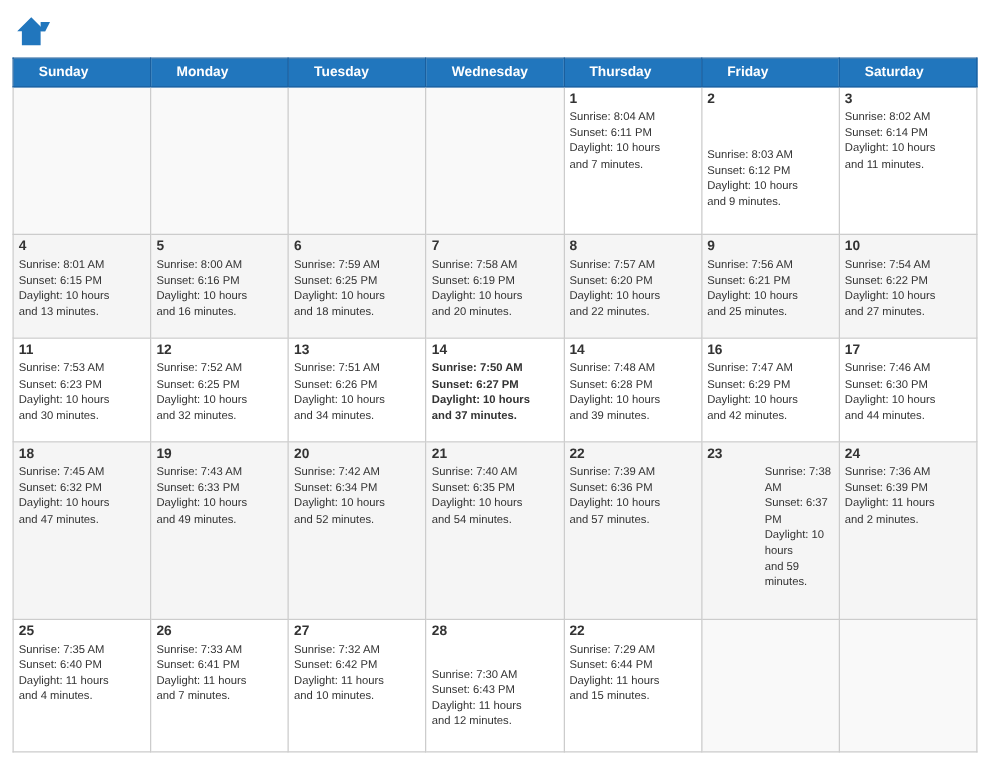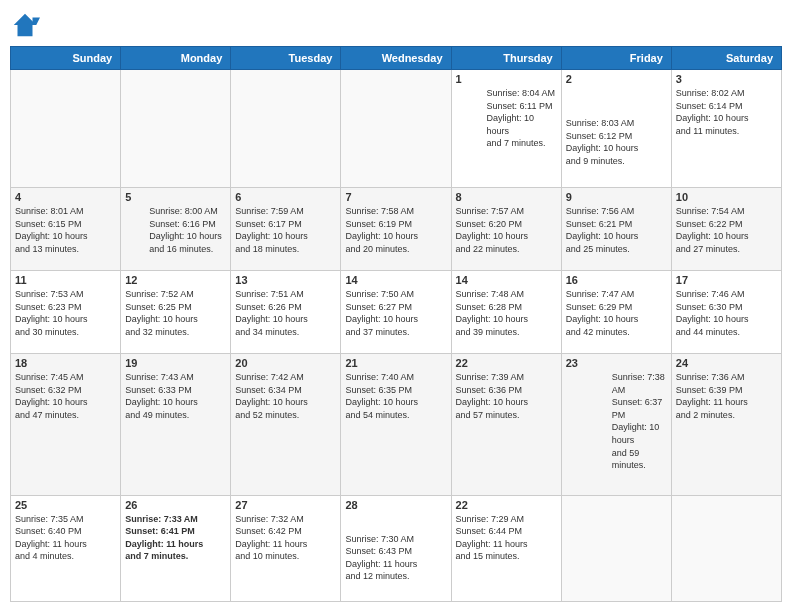--- a/index.html
+++ b/index.html
@@ -58,23 +58,23 @@
       border: 1px solid #ccc;
       border-collapse: collapse;
       width: 100%;
       table-layout: fixed;
     }
     .calendar th {
       background-color: #2176bd;
       color: white;
       font-size: 11px;
       font-weight: bold;
-      padding: 5px 8px;
+      padding: 5px 20px;
       border: 1px solid #1a5f9e;
-      text-align: right;
+      text-align: left;
     }
     .calendar td {
       border: 1px solid #ccc;
       vertical-align: top;
       padding: 3px 4px;
       font-size: 9.5px;
       color: #333;
       background: #fff;
     }
     .calendar td.empty {
@@ -133,21 +133,21 @@
         </tr>
     </thead>
     <tbody id="calendar-body">
     <tr>
           <td class="empty"></td>
           <td class="empty"></td>
           <td class="empty"></td>
           <td class="empty"></td>
           <td>
             <span class="day-number">1</span>
-            <div class="day-info" style="white-space: pre-line; margin-left: 31px;">Sunrise: 8:04 AM
+            <div class="day-info" style="white-space: pre-line;">Sunrise: 8:04 AM
 Sunset: 6:11 PM
 Daylight: 10 hours
 and 7 minutes.</div>
           </td>
           <td>
             <span class="day-number">2</span>
             <div class="day-info" style="white-space: pre-line; margin-top: 32px;">Sunrise: 8:03 AM
 Sunset: 6:12 PM
 Daylight: 10 hours
 and 9 minutes.</div>
@@ -163,29 +163,29 @@
         <tr>
           <td>
             <span class="day-number">4</span>
             <div class="day-info" style="white-space: pre-line;">Sunrise: 8:01 AM
 Sunset: 6:15 PM
 Daylight: 10 hours
 and 13 minutes.</div>
           </td>
           <td>
             <span class="day-number">5</span>
-            <div class="day-info" style="white-space: pre-line; margin-left: 24px;">Sunrise: 8:00 AM
+            <div class="day-info" style="white-space: pre-line;">Sunrise: 8:00 AM
 Sunset: 6:16 PM
 Daylight: 10 hours
 and 16 minutes.</div>
           </td>
           <td>
             <span class="day-number">6</span>
             <div class="day-info" style="white-space: pre-line;">Sunrise: 7:59 AM
-Sunset: 6:17 PM
+Sunset: 6:25 PM
 Daylight: 10 hours
 and 18 minutes.</div>
           </td>
           <td>
             <span class="day-number">7</span>
             <div class="day-info" style="white-space: pre-line;">Sunrise: 7:58 AM
 Sunset: 6:19 PM
 Daylight: 10 hours
 and 20 minutes.</div>
           </td>
@@ -228,21 +228,21 @@
           </td>
           <td>
             <span class="day-number">13</span>
             <div class="day-info" style="white-space: pre-line;">Sunrise: 7:51 AM
 Sunset: 6:26 PM
 Daylight: 10 hours
 and 34 minutes.</div>
           </td>
           <td>
             <span class="day-number">14</span>
-            <div class="day-info" style="white-space: pre-line;">Sunrise: 7:50 AM
+            <div class="day-info" style="white-space: pre-line; font-weight: bold;">Sunrise: 7:50 AM
 Sunset: 6:27 PM
 Daylight: 10 hours
 and 37 minutes.</div>
           </td>
           <td>
             <span class="day-number">14</span>
             <div class="day-info" style="white-space: pre-line;">Sunrise: 7:48 AM
 Sunset: 6:28 PM
 Daylight: 10 hours
 and 39 minutes.</div>
@@ -316,21 +316,21 @@
         <tr>
           <td>
             <span class="day-number">25</span>
             <div class="day-info" style="white-space: pre-line;">Sunrise: 7:35 AM
 Sunset: 6:40 PM
 Daylight: 11 hours
 and 4 minutes.</div>
           </td>
           <td>
             <span class="day-number">26</span>
-            <div class="day-info" style="white-space: pre-line; font-weight: bold;">Sunrise: 7:33 AM
+            <div class="day-info" style="white-space: pre-line;">Sunrise: 7:33 AM
 Sunset: 6:41 PM
 Daylight: 11 hours
 and 7 minutes.</div>
           </td>
           <td>
             <span class="day-number">27</span>
             <div class="day-info" style="white-space: pre-line;">Sunrise: 7:32 AM
 Sunset: 6:42 PM
 Daylight: 11 hours
 and 10 minutes.</div>

